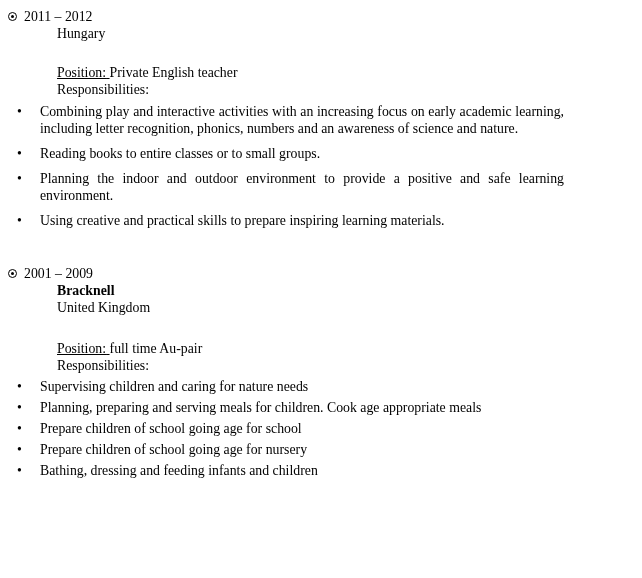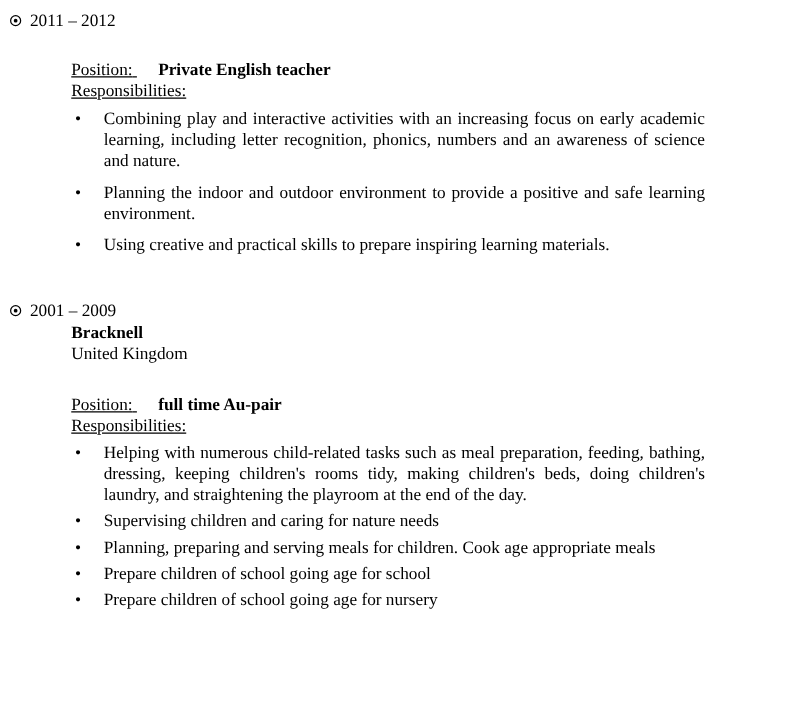--- a/index.html
+++ b/index.html
@@ -33,35 +33,34 @@
     width: 3.4px; height: 3.4px;
     background: #000;
     border-radius: 50%;
   }
   .period { }
   .loc { margin-left: 57px; }
   .bold { font-weight: bold; }
   .posline { margin-left: 57px; margin-top: 22px; }
   .poslabel { text-decoration: underline; text-align: right; }
   .poslabel::after { content: "\00a0"; }
-  .posval { font-weight: bold; margin-left: 17px; }
+  .posval { font-weight: normal; }
   .respline {
     margin-left: 57px;
-    text-decoration: underline;
     width: -moz-fit-content;
     width: fit-content;
   }
   ul.bullets {
     list-style: none;
     margin: 5px 8px 0 0;
     padding: 0;
   }
   ul.bullets li {
     position: relative;
-    margin-left: 83px;
+    margin-left: 40px;
     text-align: justify;
   }
   ul.bullets li::before {
     content: "\2022";
     position: absolute;
     left: -23px;
     top: 0;
   }
   ul.bullets-1 li { margin-bottom: 8px; }
   ul.bullets-2 { margin-top: 4px; }
@@ -74,46 +73,48 @@
 
 <div class="page">
 
   <section class="entry entry-1">
     <div class="entry-head">
       <span class="odot">
           <span class="odot-inner"></span>
         </span>
       <span class="period">2011 – 2012</span>
     </div>
+    <div class="loc">Hungary</div>
 
     <div class="posline"><span class="poslabel">Position:</span><span class="posval">Private English teacher</span></div>
     <div class="respline">Responsibilities:</div>
 
     <ul class="bullets bullets-1">
       <li>Combining play and interactive activities with an increasing focus on early academic learning, including letter recognition, phonics, numbers and an awareness of science and nature.</li>
+      <li>Reading books to entire classes or to small groups.</li>
       <li>Planning the indoor and outdoor environment to provide a positive and safe learning environment.</li>
       <li>Using creative and practical skills to prepare inspiring learning materials.</li>
     </ul>
   </section>
 
   <section class="entry entry-2">
     <div class="entry-head">
       <span class="odot">
           <span class="odot-inner"></span>
         </span>
       <span class="period">2001 – 2009</span>
     </div>
     <div class="loc bold">Bracknell</div>
     <div class="loc">United Kingdom</div>
 
     <div class="posline"><span class="poslabel">Position:</span><span class="posval">full time Au-pair</span></div>
     <div class="respline">Responsibilities:</div>
 
     <ul class="bullets bullets-2">
-      <li>Helping with numerous child-related tasks such as meal preparation, feeding, bathing, dressing, keeping children's rooms tidy, making children's beds, doing children's laundry, and straightening the playroom at the end of the day.</li>
       <li>Supervising children and caring for nature needs</li>
       <li>Planning, preparing and serving meals for children. Cook age appropriate meals</li>
       <li>Prepare children of school going age for school</li>
       <li>Prepare children of school going age for nursery</li>
+      <li>Bathing, dressing and feeding infants and children</li>
     </ul>
   </section>
 
 </div>
 
 </body></html>

